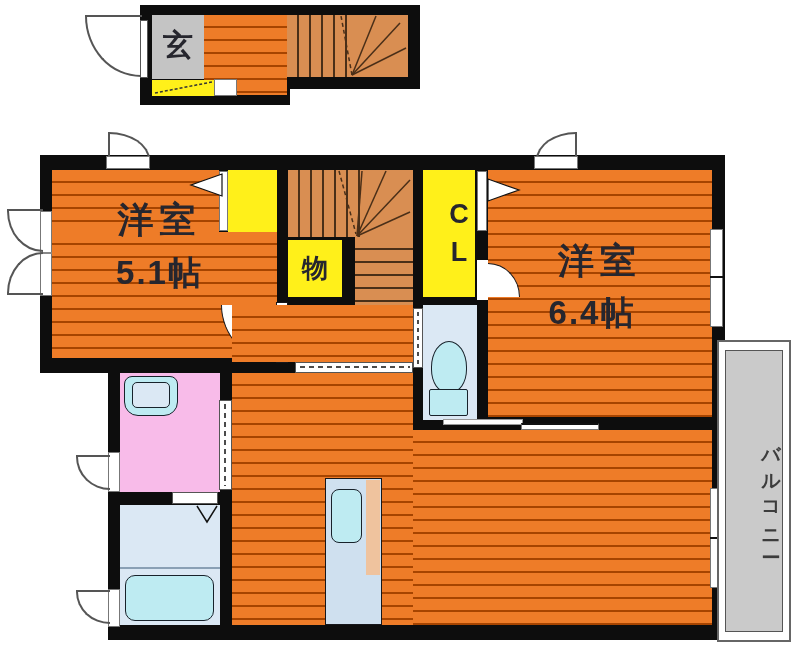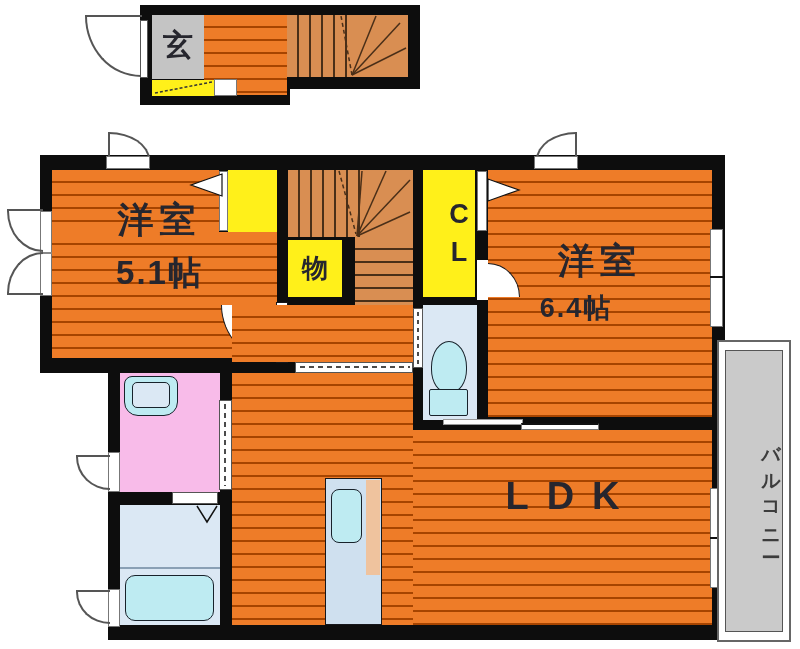--- a/index.html
+++ b/index.html
@@ -73,21 +73,21 @@
   <div class="p floor-h" style="left:232px;top:305px;width:181px;height:57px;"></div>
 
   <div class="p whitebox" style="left:295px;top:362px;width:118px;height:11px;border-color:#555;"></div>
 
   <div class="p yellow" style="left:423px;top:170px;width:52px;height:127px;"></div>
   <div class="p label vtext" style="left:423px;top:192px;width:52px;height:90px;font-size:27px;letter-spacing:8px;display:flex;justify-content:center;">CL</div>
   <div class="p whitebox" style="left:477px;top:171px;width:10px;height:60px;"></div>
 
   <div class="p floor-h" style="left:488px;top:170px;width:224px;height:247px;"></div>
   <div class="p label" style="left:488px;top:238px;width:224px;font-size:36px;letter-spacing:6px;">洋室</div>
-  <div class="p label" style="left:464px;top:292px;width:224px;font-size:27px;letter-spacing:2px;">6.4帖</div>
+  <div class="p label" style="left:480px;top:292px;width:224px;font-size:33px;letter-spacing:2px;">6.4帖</div>
 
   <div class="p whitebox" style="left:477px;top:260px;width:11px;height:40px;border:none;background:#fff;"></div>
   <div class="p disc" style="left:488px;top:263px;width:32px;height:34px;border-top-width:1.5px;border-right-width:1.5px;border-top-right-radius:100% 100%;"></div>
 
   <div class="p bath" style="left:423px;top:305px;width:54px;height:115px;"></div>
   <div class="p fixture" style="left:431px;top:341px;width:36px;height:52px;border-radius:50% 50% 45% 45%;"></div>
   <div class="p fixture" style="left:429px;top:389px;width:39px;height:27px;border-radius:2px;"></div>
   <div class="p whitebox" style="left:413px;top:308px;width:10px;height:60px;border-color:#555;"></div>
 
   <div class="p pink" style="left:120px;top:373px;width:100px;height:119px;"></div>
@@ -95,21 +95,20 @@
   <div class="p" style="left:132px;top:382px;width:38px;height:26px;border:1.2px solid #18222b;border-radius:5px;background:var(--bathBlue);"></div>
   <div class="p whitebox" style="left:219px;top:400px;width:13px;height:90px;border-color:#555;"></div>
 
   <div class="p bath" style="left:120px;top:505px;width:100px;height:120px;"></div>
   <div class="p" style="left:120px;top:567px;width:100px;height:2px;background:#8aa0b5;"></div>
   <div class="p fixture" style="left:125px;top:575px;width:89px;height:46px;border-radius:10px;"></div>
   <div class="p whitebox" style="left:172px;top:492px;width:46px;height:12px;border-color:#555;"></div>
 
   <div class="p floor-h" style="left:232px;top:373px;width:181px;height:252px;"></div>
   <div class="p floor-h" style="left:413px;top:430px;width:299px;height:195px;"></div>
-  <div class="p label" style="left:413px;top:473px;width:299px;font-size:38px;letter-spacing:18px;text-indent:18px;">LDK</div>
 
   <div class="p" style="left:325px;top:478px;width:57px;height:147px;background:var(--kitchenBlue);border:1.5px solid #17171b;"></div>
   <div class="p" style="left:366px;top:480px;width:14px;height:95px;background:var(--counterTan);"></div>
   <div class="p fixture" style="left:331px;top:489px;width:31px;height:54px;border-radius:8px;"></div>
 
   <div class="p whitebox" style="left:443px;top:419px;width:80px;height:6px;border-color:#999;"></div>
   <div class="p whitebox" style="left:521px;top:423px;width:78px;height:7px;border-top:2px solid #111;"></div>
 
   <div class="p doorline" style="left:108px;top:132px;width:2px;height:28px;"></div>
   <div class="p arc" style="left:109px;top:132px;width:41px;height:28px;border-top-width:2px;border-right-width:2px;border-top-right-radius:100% 100%;"></div>

